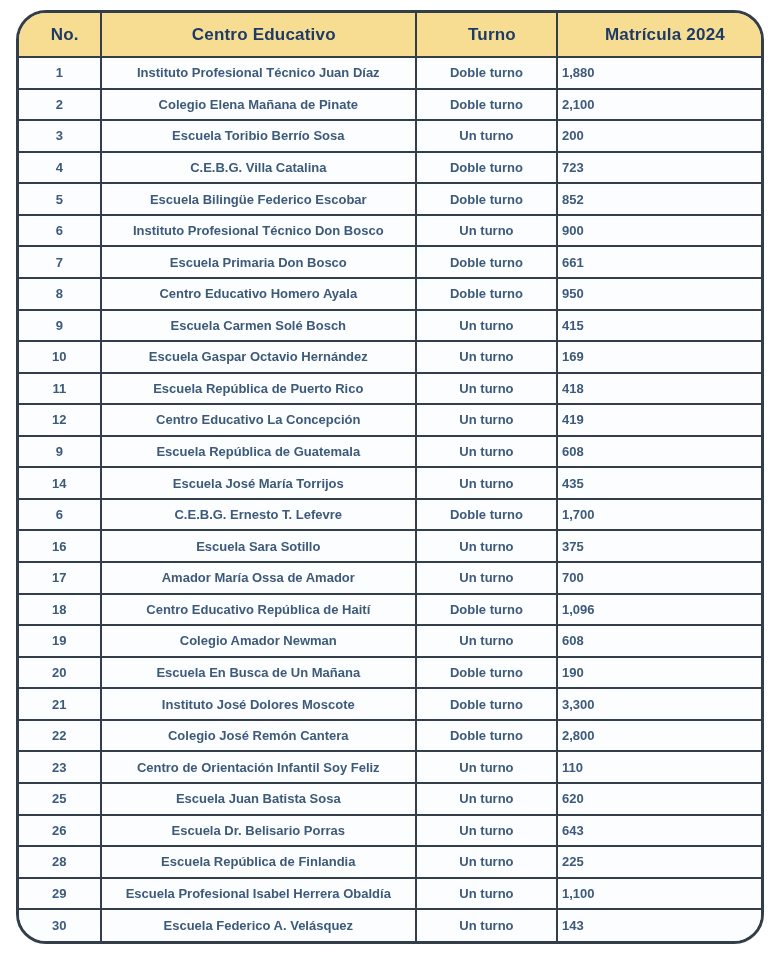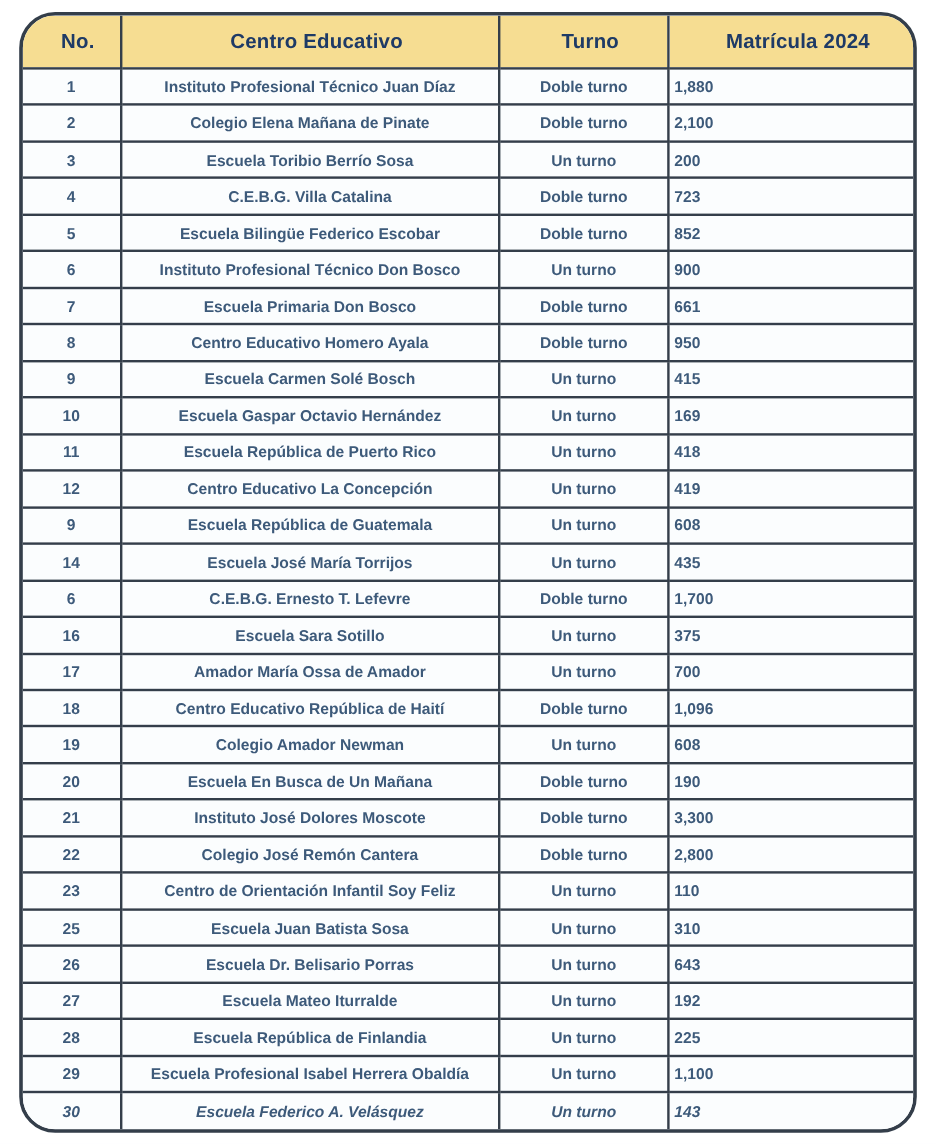--- a/index.html
+++ b/index.html
@@ -36,21 +36,21 @@
   }
   .school-table th,.school-table td{
     border:2px solid var(--border);
     overflow:hidden;
     white-space:nowrap;
   }
   
   .school-table tr th:first-child,.school-table tr td:first-child{border-left:none;}
   .school-table tr th:last-child,.school-table tr td:last-child{border-right:none;}
   .school-table thead th{border-top:none;}
-  .school-table tbody tr:last-child td{border-bottom:none;font-style:italic;}
+  .school-table tbody tr:last-child td{border-bottom:none;}
 
   .school-table thead th{
     background:var(--header-bg);
     color:var(--header-text);
     font-size:17px;
     font-weight:bold;
     height:44px;
     text-align:center;
     letter-spacing:.2px;
     padding-left:12px;
@@ -232,33 +232,27 @@
         <tr>
           <td class="cell-no">23</td>
           <td class="cell-centro">Centro de Orientación Infantil Soy Feliz</td>
           <td class="cell-turno">Un turno</td>
           <td class="cell-matricula">110</td>
         </tr>
         <tr>
           <td class="cell-no">25</td>
           <td class="cell-centro">Escuela Juan Batista Sosa</td>
           <td class="cell-turno">Un turno</td>
-          <td class="cell-matricula">310</td>
+          <td class="cell-matricula">620</td>
         </tr>
         <tr>
           <td class="cell-no">26</td>
           <td class="cell-centro">Escuela Dr. Belisario Porras</td>
           <td class="cell-turno">Un turno</td>
           <td class="cell-matricula">643</td>
-        </tr>
-        <tr>
-          <td class="cell-no">27</td>
-          <td class="cell-centro">Escuela Mateo Iturralde</td>
-          <td class="cell-turno">Un turno</td>
-          <td class="cell-matricula">192</td>
         </tr>
         <tr>
           <td class="cell-no">28</td>
           <td class="cell-centro">Escuela República de Finlandia</td>
           <td class="cell-turno">Un turno</td>
           <td class="cell-matricula">225</td>
         </tr>
         <tr>
           <td class="cell-no">29</td>
           <td class="cell-centro">Escuela Profesional Isabel Herrera Obaldía</td>

